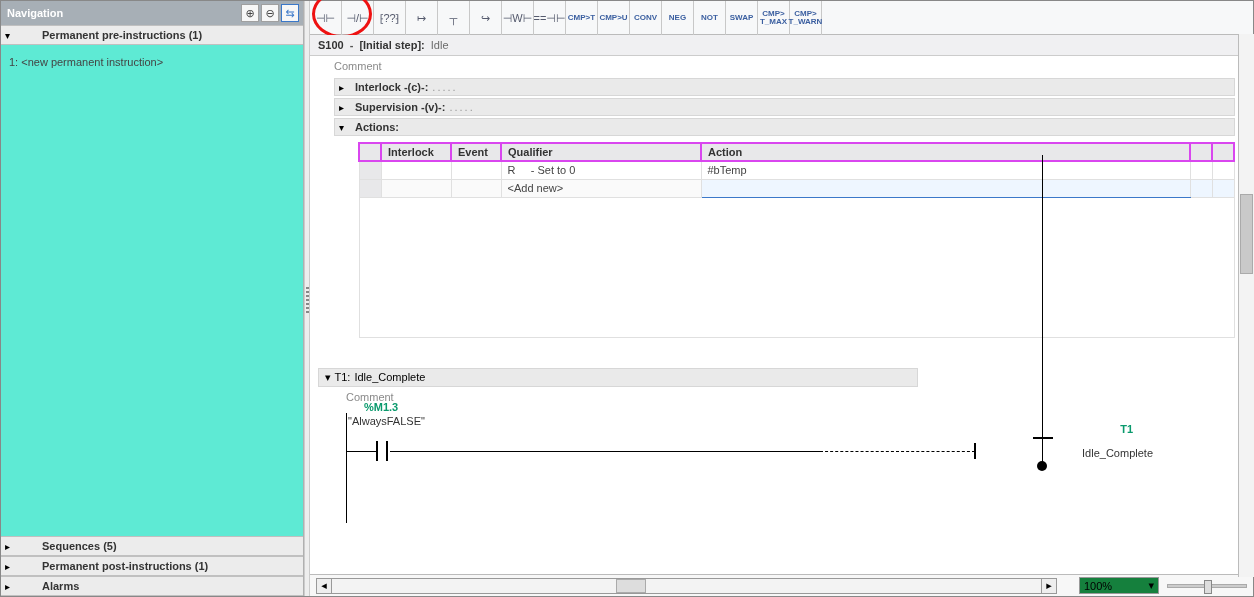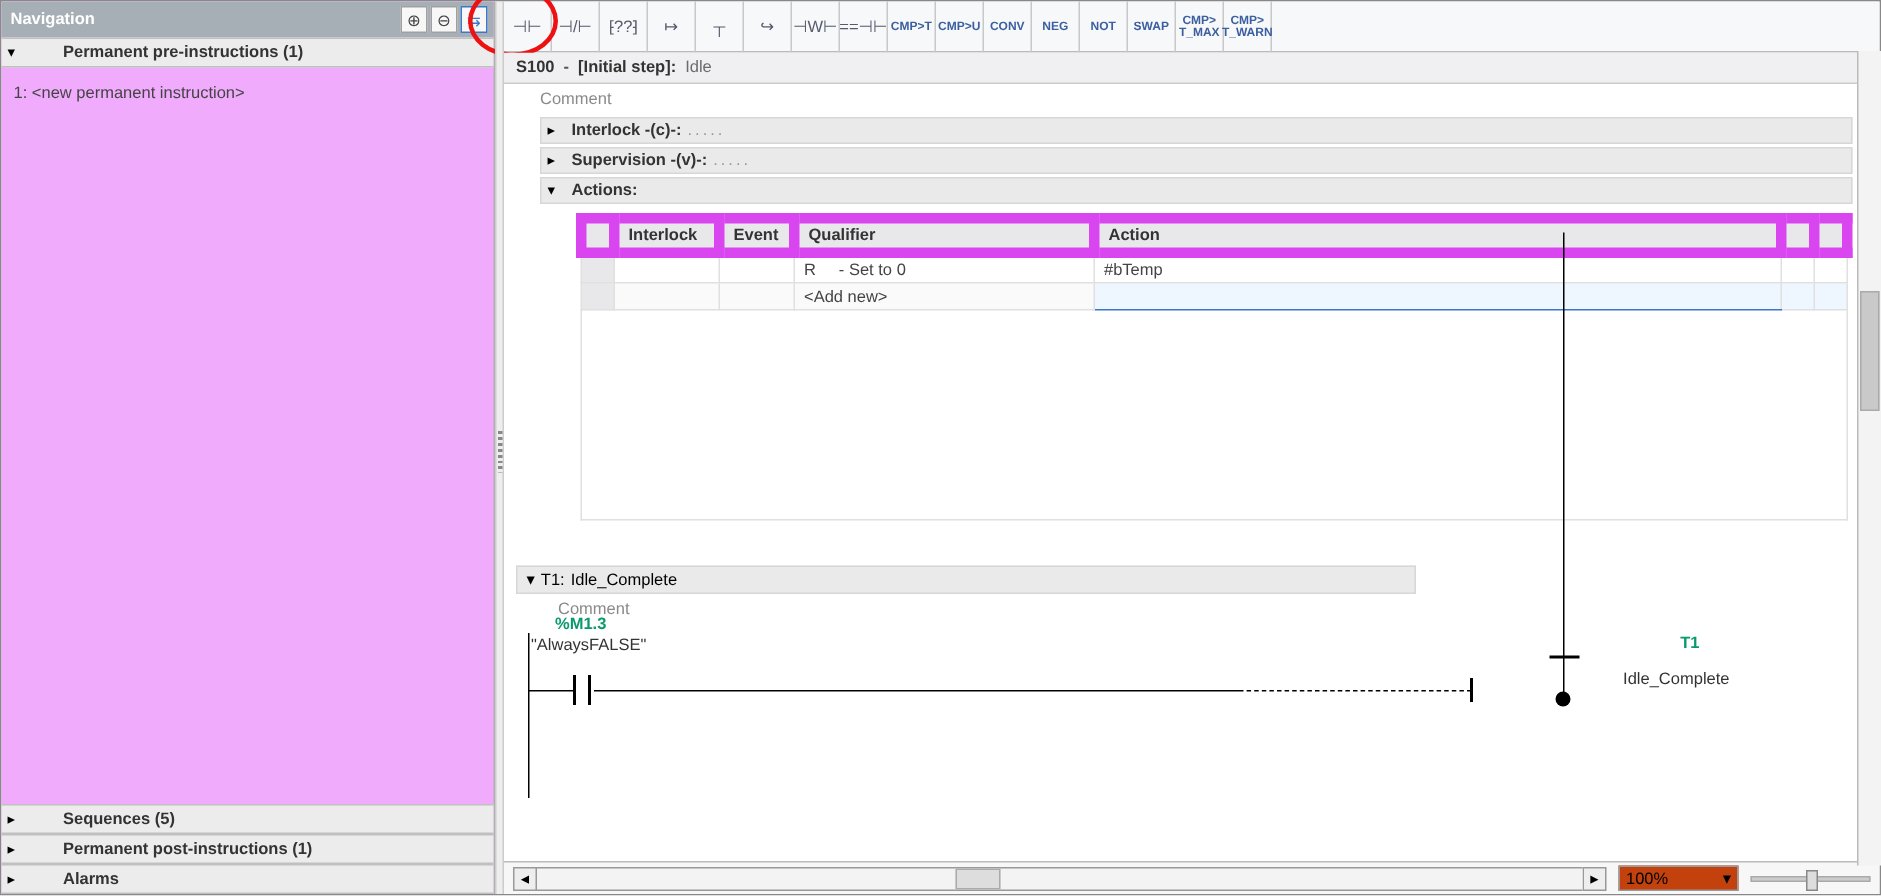--- a/index.html
+++ b/index.html
@@ -1,19 +1,19 @@
 <!DOCTYPE html>
 <html><head>
 <meta charset="utf-8">
 <style>
   * { box-sizing: border-box; margin: 0; padding: 0; font-family: "Segoe UI", Tahoma, Arial, sans-serif; font-size: 11px; }
   body { width: 1254px; height: 597px; background: #fff; overflow: hidden; position: relative; }
   .app { display: flex; width: 100%; height: 100%; border: 1px solid #888; }
   
-  .nav-panel { width: 329px; display: flex; flex-direction: column; border-right: 1px solid #b0b0b0; background: #f0abfc; }
+  .nav-panel { width: 303px; display: flex; flex-direction: column; border-right: 1px solid #b0b0b0; background: #5eead4; }
   .nav-header { display: flex; align-items: center; justify-content: space-between; background: #a7afb6; color: #fff; height: 24px; padding: 0 4px; }
   .nav-title { font-weight: bold; padding-left: 2px; }
   .nav-icons { display: flex; gap: 2px; }
   .nav-icons span { width: 18px; height: 18px; display: flex; align-items: center; justify-content: center; background: #f7f7f7; border: 1px solid #a0a0a0; color: #444; cursor: pointer; }
   .nav-icons .blue { color: #3b78c9; border-color:#3b78c9; }
   .red-circle { position: absolute; left: 312px; top: -10px; width: 60px; height: 48px; border: 3px solid #e11; border-radius: 50%; pointer-events: none; }
   .nav-section { display: flex; align-items: center; background: #ececec; border-bottom: 1px solid #c0c0c0; border-top: 1px solid #c0c0c0; height: 20px; padding-left: 4px; cursor: pointer; }
   .nav-section .chev { width: 12px; display:inline-block; font-size:10px;}
   .nav-section .lbl { font-weight: bold; color: #333; margin-left: 25px; }
   .nav-body { flex: 1; overflow: hidden; position: relative; }
@@ -37,48 +37,48 @@
   .step-hdr { display:flex; align-items:center; gap:6px; background:#f0f0f2; border-bottom:1px solid #ccc; padding:4px 8px;}
   .step-hdr .bold { font-weight:bold; color:#333;}
   .idle-lbl { color:#6b6b6b;}
   .comment { color:#8a8a8a; padding:4px 24px; }
   .sec-row { display:flex; align-items:center; gap:4px; background:#eaeaea; border:1px solid #d7d7d7; padding:2px 4px; margin:2px 8px 0 24px; cursor:pointer;}
   .sec-row .chev { width:12px; font-size:10px;}
   .sec-row .bold { font-weight:bold; color:#333;}
   .dots { color:#999; letter-spacing:2px;}
   .actions-block { margin: 6px 8px 0 48px; }
   .act-table { width: 100%; border-collapse: collapse; table-layout: fixed;}
-  .act-table th { background:#e8e8ea; border:7px solid #d946ef; text-align:left; padding:2px 6px; font-weight:bold; color:#333;}
+  .act-table th { background:#e8e8ea; border:2px solid #d946ef; text-align:left; padding:2px 6px; font-weight:bold; color:#333;}
   .act-table td { border:1px solid #e0e0e0; padding:2px 6px; color:#444; background:#fff; height:18px;}
   .act-table tr.addnew td { background:#fafafa; }
   .act-table tr.high td.action-cell { background:#eef6ff; border-bottom:1px solid #3b78c9;}
   .act-table tr.high td.edge { background:#eef6ff;}
   .trans-block { margin-top: 30px; padding-left:8px; position:relative; height:170px;}
   .t-hdr { display:flex; align-items:center; gap:4px; background:#eaeaea; padding:2px 6px; width:600px; border:1px solid #d7d7d7;}
   .t-comment { color:#8a8a8a; padding:4px 28px;}
-  .ladder-big { position:relative; height:100px; margin-left:8px; margin-top:14px;}
+  .ladder-big { position:relative; height:100px; margin-left:28px; margin-top:14px;}
   .ladder-big .vrail { position:absolute; left:0; top:-8px; height:110px; border-left:1px solid #000;}
   .ladder-big .tag1 { position:absolute; left:18px; top:-20px; color:#0a9a6d; font-weight:bold;}
   .ladder-big .tag2 { position:absolute; left:2px; top:-6px; color:#333;}
   .ladder-big .rail-a { position:absolute; left:0; top:30px; width:30px; border-top:1px solid #000;}
   .ladder-big .contact { position:absolute; left:30px; top:20px; width:12px; height:20px; border-left:2px solid #000; border-right:2px solid #000;}
   .ladder-big .rail-b { position:absolute; left:44px; top:30px; width:430px; border-top:1px solid #000;}
   .ladder-big .rail-dot { position:absolute; left:474px; top:30px; width:155px; border-top:1px dashed #000;}
   .ladder-big .end { position:absolute; left:628px; top:22px; height:16px; border-left:2px solid #000;}
   .sfc-line { position:absolute; right:210px; top:120px; width:1px; height:308px; background:#000;}
   .sfc-tick { position:absolute; right:200px; top:402px; width:20px; height:2px; background:#000;}
   .sfc-dot { position:absolute; right:206px; top:426px; width:10px; height:10px; background:#000; border-radius:50%;}
   .sfc-lbl1 { position:absolute; right:120px; top:388px; color:#0a9a6d; font-weight:bold;}
   .sfc-lbl2 { position:absolute; right:100px; top:412px; color:#333;}
   .bottom-bar { display:flex; align-items:center; justify-content:flex-end; gap:8px; border-top:1px solid #bbb; padding:2px 6px; background:#f7f7f7;}
   .hscroll { flex:1; display:flex; align-items:center;}
   .hscroll .btn { width:16px; height:16px; border:1px solid #999; background:#eee; display:flex;align-items:center;justify-content:center; cursor:pointer;}
   .hscroll .track { flex:1; height:16px; border-top:1px solid #999; border-bottom:1px solid #999; background:#f3f3f3; position:relative;}
   .hscroll .thumb { position:absolute; left:40%; top:0; width:30px; height:14px; background:#ddd; border:1px solid #aaa;}
-  .zoom-sel { border:1px solid #999; padding:1px 4px; min-width:80px; background:#c2410c; display:flex; justify-content:space-between; align-items:center;}
+  .zoom-sel { border:1px solid #999; padding:1px 4px; min-width:80px; background:#15803d; display:flex; justify-content:space-between; align-items:center;margin-left:14px;}
   .zoom-slider { width:80px; height:4px; background:#ccc; position:relative; border:1px solid #aaa;}
   .zoom-slider .knob { position:absolute; left:36px; top:-5px; width:8px; height:14px; background:#ddd; border:1px solid #888;}
   .right-scroll { position:absolute; right:0; top:34px; width:16px; bottom:20px; background:#f3f3f3; border-left:1px solid #bbb;}
   .right-scroll .thumb { position:absolute; top:160px; left:1px; width:13px; height:80px; background:#c9c9c9; border:1px solid #aaa;}
   .splitter { width:6px; background:#eee; border-left:1px solid #ccc; border-right:1px solid #ccc; position:relative; cursor:col-resize;}
   .splitter .grip { position:absolute; top:48%; left:1px; width:3px; height:28px; background:repeating-linear-gradient(#888,#888 2px,#eee 2px,#eee 4px);}
 </style>
 </head>
 <body>
 

